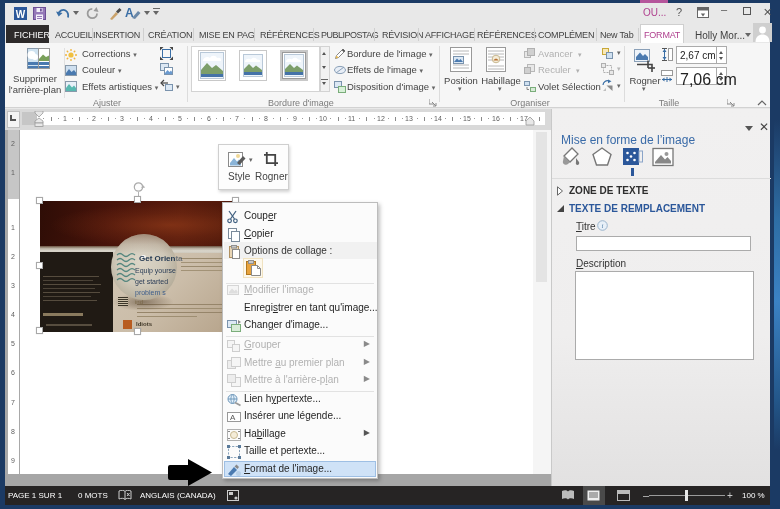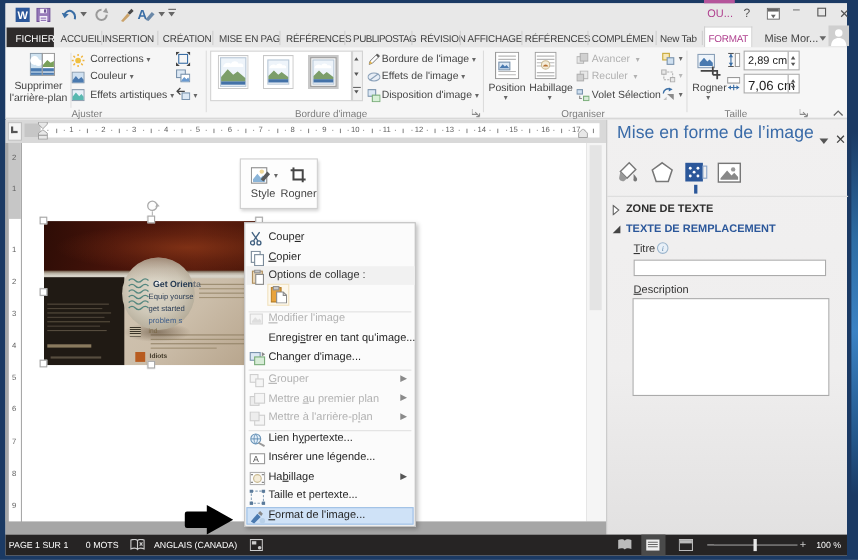--- a/index.html
+++ b/index.html
@@ -133,21 +133,21 @@
   <div class="tabtxt" style="left:420px">AFFICHAGE</div>
     <div class="tabsep" style="left:469px"></div>
   <div class="tabtxt" style="left:472px">RÉFÉRENCES</div>
     <div class="tabsep" style="left:529px"></div>
   <div class="tabtxt" style="left:533px">COMPLÉMEN</div>
     <div class="tabsep" style="left:591px"></div>
   <div class="tabtxt" style="left:595px;text-transform:none">New Tab</div>
     <div class="tabsep" style="left:633px"></div>
   <div class="abs" style="left:635px;top:-1px;width:44px;height:19px;background:#fff;border:1px solid #cfcfcf;border-bottom:none"></div>
   <div class="tabtxt" style="left:639px;color:#b0418f">FORMAT</div>
-  <div class="tabtxt" style="left:690px;color:#3f3f3f;font-size:10px;letter-spacing:0">Mise Mor...</div>
+  <div class="tabtxt" style="left:690px;color:#3f3f3f;font-size:10px;letter-spacing:0">Holly Mor...</div>
   <div class="abs" style="left:740px;top:8px;width:0;height:0;border-left:3px solid transparent;border-right:3px solid transparent;border-top:4px solid #666"></div>
   <svg class="abs" style="left:748px;top:-2px" width="19" height="19" viewBox="0 0 19 19">
     <rect width="19" height="19" fill="#cfcfcf"></rect>
     <circle cx="9.5" cy="7" r="3.4" fill="#fff"></circle>
     <path d="M2.5 19 C2.5 13.5, 6 11.5, 9.5 11.5 C13 11.5, 16.5 13.5, 16.5 19 Z" fill="#fff"></path>
   </svg>
 </div>
 
 <div id="ribbon">
 
@@ -203,21 +203,21 @@
     <rect x="0.5" y="0.5" width="8" height="7" fill="#dce8f4" stroke="#7a93ad"></rect>
     <rect x="4.5" y="4.5" width="8" height="7" fill="#fff" stroke="#7a93ad"></rect>
     <path d="M5 10 L7.5 7 L9.5 9 L11 7.5 L12 9 L12 11 L5 11 Z" fill="#6a9ad0"></path>
   </svg>
   <svg class="abs" style="left:155px;top:36px" width="13" height="12" viewBox="0 0 13 12">
     <path d="M4 1 L1 4 L4 7" fill="none" stroke="#444" stroke-width="1.2"></path>
     <path d="M1 4 L8 4" stroke="#444" stroke-width="1.2"></path>
     <rect x="5.5" y="5.5" width="7" height="6" fill="#dce8f4" stroke="#7a93ad"></rect>
   </svg>
   <div class="abs dd" style="left:171px;top:40px">▾</div>
-  <div class="grplabel" style="left:60px;width:56px;text-align:left">Ajuster</div>
+  <div class="grplabel" style="left:60px;width:56px;text-align:right">Ajuster</div>
   <div class="grpsep" style="left:182px"></div>
 
   <div class="abs" style="left:186px;top:3px;width:129px;height:46px;background:#fff;border:1px solid #d3d3d3"></div>
   <svg class="abs" style="left:193px;top:7px" width="28" height="31" viewBox="0 0 28 31">
     <rect x="0.5" y="0.5" width="27" height="30" fill="#fff" stroke="#c8c8c8"></rect>
     <rect x="2.5" y="2.5" width="23" height="26" fill="#eef4fa" stroke="#b8c8d8"></rect>
     <path d="M5 10 C6 7, 10 6, 12 8 C13 5, 18 5, 19 8 C22 7, 24 9, 23 11 L5 11 Z" fill="#fff"></path>
     <path d="M3 20 L9 13 L14 18 L18 15 L25 21 L25 24 L3 24 Z" fill="#7c9e6a"></path>
     <rect x="3" y="24" width="22" height="3" fill="#4472a8"></rect>
   </svg>
@@ -345,32 +345,32 @@
   </svg>
   <div class="ribtxt" style="left:622px;top:32px;width:36px;text-align:center">Rogner</div>
   <div class="abs dd" style="left:637px;top:42px">▾</div>
   <svg class="abs" style="left:656px;top:5px" width="12" height="13" viewBox="0 0 12 13">
     <path d="M1 0.5 L6 0.5 M1 12.5 L6 12.5" stroke="#555"></path>
     <path d="M3.5 1 L3.5 12" stroke="#3a6ea5"></path>
     <path d="M3.5 1 L1.5 4 L5.5 4 Z M3.5 12 L1.5 9 L5.5 9 Z" fill="#3a6ea5"></path>
     <rect x="7.5" y="0.5" width="4" height="12" fill="#fff" stroke="#999"></rect>
   </svg>
   <div class="abs" style="left:671px;top:3px;width:51px;height:18px;background:#fff;border:1px solid #ababab"></div>
-  <div class="ribtxt" style="left:675px;top:7px;font-size:10px;color:#222">2,89 cm</div>
+  <div class="ribtxt" style="left:675px;top:7px;font-size:10px;color:#222">2,67 cm</div>
   <div class="abs" style="left:711px;top:4px;width:10px;height:16px;border-left:1px solid #ababab"></div>
   <div class="abs" style="left:714px;top:8px;width:0;height:0;border-left:2.5px solid transparent;border-right:2.5px solid transparent;border-bottom:3px solid #555"></div>
   <div class="abs" style="left:714px;top:14px;width:0;height:0;border-left:2.5px solid transparent;border-right:2.5px solid transparent;border-top:3px solid #555"></div>
   <svg class="abs" style="left:656px;top:27px" width="12" height="13" viewBox="0 0 12 13">
     <rect x="0.5" y="0.5" width="11" height="5" fill="#fff" stroke="#999"></rect>
     <path d="M6 7 L6 12" stroke="#3a6ea5"></path>
     <path d="M1 9.5 L11 9.5" stroke="#3a6ea5"></path>
     <path d="M1 9.5 L3.5 7.5 L3.5 11.5 Z M11 9.5 L8.5 7.5 L8.5 11.5 Z" fill="#3a6ea5"></path>
   </svg>
   <div class="abs" style="left:671px;top:24px;width:51px;height:18px;background:#fff;border:1px solid #ababab"></div>
-  <div class="ribtxt" style="left:675px;top:28px;font-size:12px;color:#222">7,06 cm</div>
+  <div class="ribtxt" style="left:675px;top:28px;font-size:16px;color:#222">7,06 cm</div>
   <div class="abs" style="left:711px;top:25px;width:10px;height:16px;border-left:1px solid #ababab"></div>
   <div class="abs" style="left:714px;top:29px;width:0;height:0;border-left:2.5px solid transparent;border-right:2.5px solid transparent;border-bottom:3px solid #555"></div>
   <div class="abs" style="left:714px;top:35px;width:0;height:0;border-left:2.5px solid transparent;border-right:2.5px solid transparent;border-top:3px solid #555"></div>
   <div class="grplabel" style="left:634px;width:60px;text-align:center">Taille</div>
   <svg class="abs" style="left:722px;top:56px" width="8" height="8" viewBox="0 0 8 8">
     <path d="M0 0 L0 5 L5 5" fill="none" stroke="#8a8a8a"></path>
     <path d="M3 3 L7 7 M7 7 L7 4 M7 7 L4 7" stroke="#8a8a8a" fill="none"></path>
   </svg>
   <svg class="abs" style="left:752px;top:57px" width="10" height="6" viewBox="0 0 10 6">
     <path d="M1 5 L5 1 L9 5" fill="none" stroke="#666" stroke-width="1.2"></path>
@@ -479,21 +479,21 @@
   <div class="rnum" style="left:6px;top:152px">3</div>
   <div class="rnum" style="left:6px;top:181px">4</div>
   <div class="rnum" style="left:6px;top:210px">5</div>
   <div class="rnum" style="left:6px;top:239px">6</div>
   <div class="rnum" style="left:6px;top:269px">7</div>
   <div class="rnum" style="left:6px;top:298px">8</div>
   <div class="rnum" style="left:6px;top:327px">9</div>
 </div>
 
 <div id="pane">
-  <div class="abs" style="left:9px;top:3px;font-size:16px;color:#3a6ba8">Mise en forme de l’image</div>
+  <div class="abs" style="left:9px;top:24px;font-size:12px;color:#3a6ba8">Mise en forme de l’image</div>
   <div class="abs" style="left:193px;top:17px;width:0;height:0;border-left:4px solid transparent;border-right:4px solid transparent;border-top:5px solid #555"></div>
   <div class="abs" style="left:207px;top:11px;font-size:12px;color:#444">✕</div>
 
   <svg class="abs" style="left:8px;top:37px" width="22" height="22" viewBox="0 0 22 22">
     <path d="M4 10 L12 2 L18 8 L10 16 Z" fill="#fff" stroke="#777" stroke-width="1.3"></path>
     <path d="M4 10 L10 16 L8 18 C6 20, 2 18, 3 15 Z" fill="#999"></path>
     <path d="M16 12 C18 15, 20 16, 19 18 C18 20, 15 19, 16 16 Z" fill="#777"></path>
   </svg>
   <svg class="abs" style="left:39px;top:37px" width="22" height="22" viewBox="0 0 22 22">
     <path d="M11 2 L20 8.5 L16.5 19 L5.5 19 L2 8.5 Z" fill="#fff" stroke="#777" stroke-width="1.4"></path>

